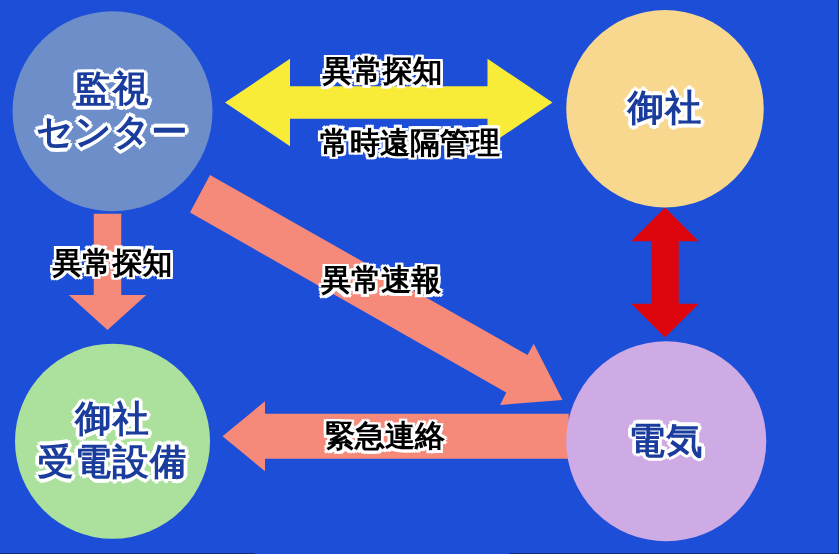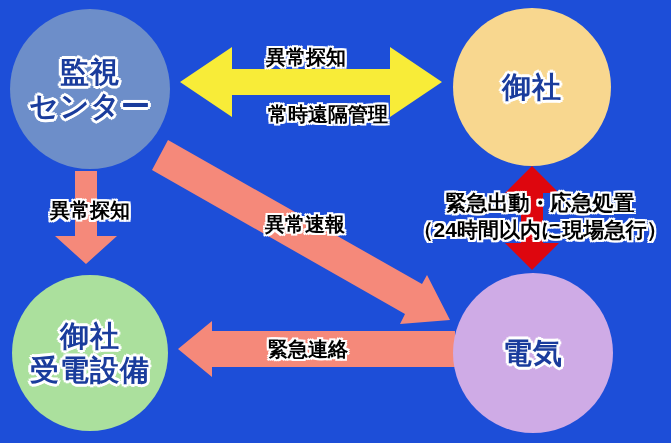--- a/index.html
+++ b/index.html
@@ -34,21 +34,21 @@
     letter-spacing: 1px;
     text-shadow:
       -2px -2px 0 #fff, 2px -2px 0 #fff, -2px 2px 0 #fff, 2px 2px 0 #fff,
       -3px 0 0 #fff, 3px 0 0 #fff, 0 -3px 0 #fff, 0 3px 0 #fff;
   }
   .node-text span { display: block; }
   .label {
     position: absolute;
     transform: translate(-50%, -50%);
     white-space: nowrap;
-    font-size: 20px;
+    font-size: 24px;
     font-weight: bold;
     text-align: center;
     text-shadow:
       -2px -2px 0 #fff, 2px -2px 0 #fff, -2px 2px 0 #fff, 2px 2px 0 #fff,
       -2px 0 0 #fff, 2px 0 0 #fff, 0 -2px 0 #fff, 0 2px 0 #fff;
   }
   .lbl-anomaly-detection  { left: 306px; top: 57px;  }
   .lbl-remote-management  { left: 306px; top: 114px; }
   .lbl-anomaly-report     { left: 90px;  top: 210px; }
   .lbl-anomaly-flash      { left: 305px; top: 224px; }
@@ -95,20 +95,16 @@
   </div>
 
   <div class="label lbl-anomaly-detection" style="color: rgb(0, 0, 0);">異常探知</div>
 
   <div class="label lbl-remote-management" style="color: rgb(0, 0, 0); padding-left: 44px;">常時遠隔管理</div>
 
   <div class="label lbl-anomaly-report" style="color: rgb(0, 0, 0);">異常探知</div>
 
   <div class="label lbl-anomaly-flash" style="color: rgb(0, 0, 0);">異常速報</div>
 
-  <div class="label lbl-emergency-dispatch" style="color: rgb(0, 0, 0);">
-    <div>緊急出動・応急処置</div>
-    <div>（24時間以内に現場急行）</div>
-  </div>
 
   <div class="label lbl-emergency-contact" style="color: rgb(0, 0, 0);">緊急連絡</div>
 
 </div>
 
 </body></html>

